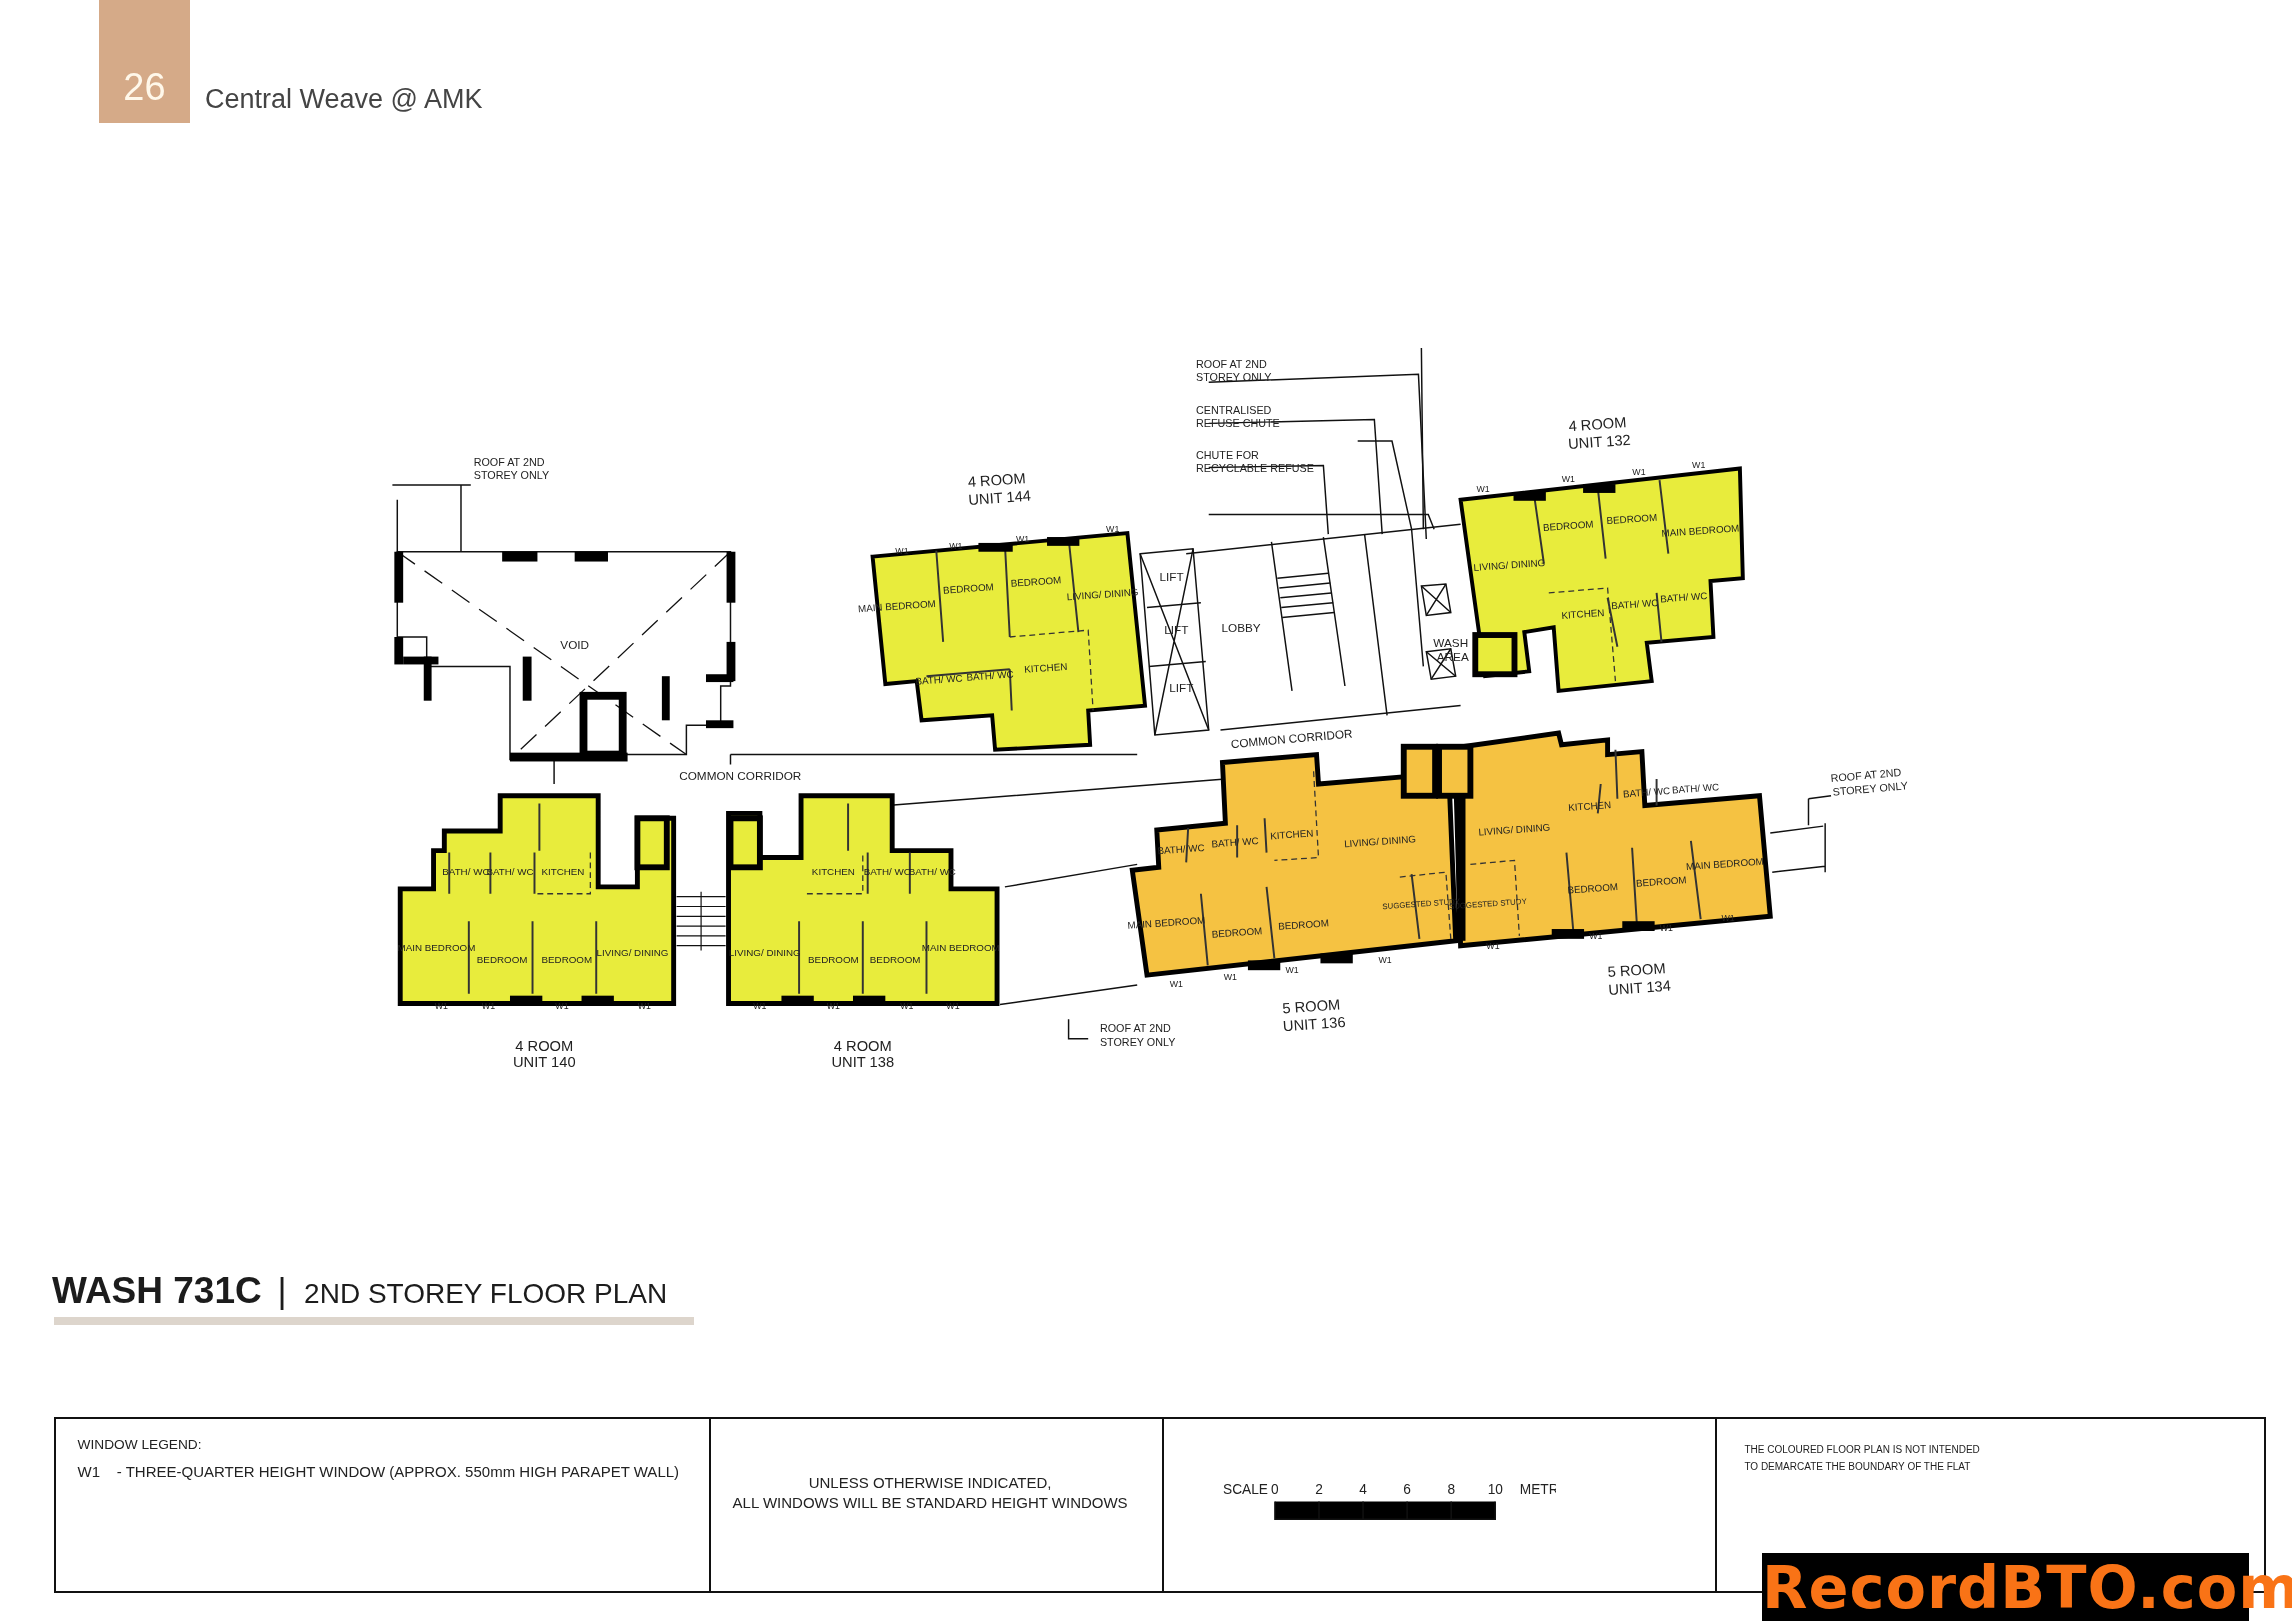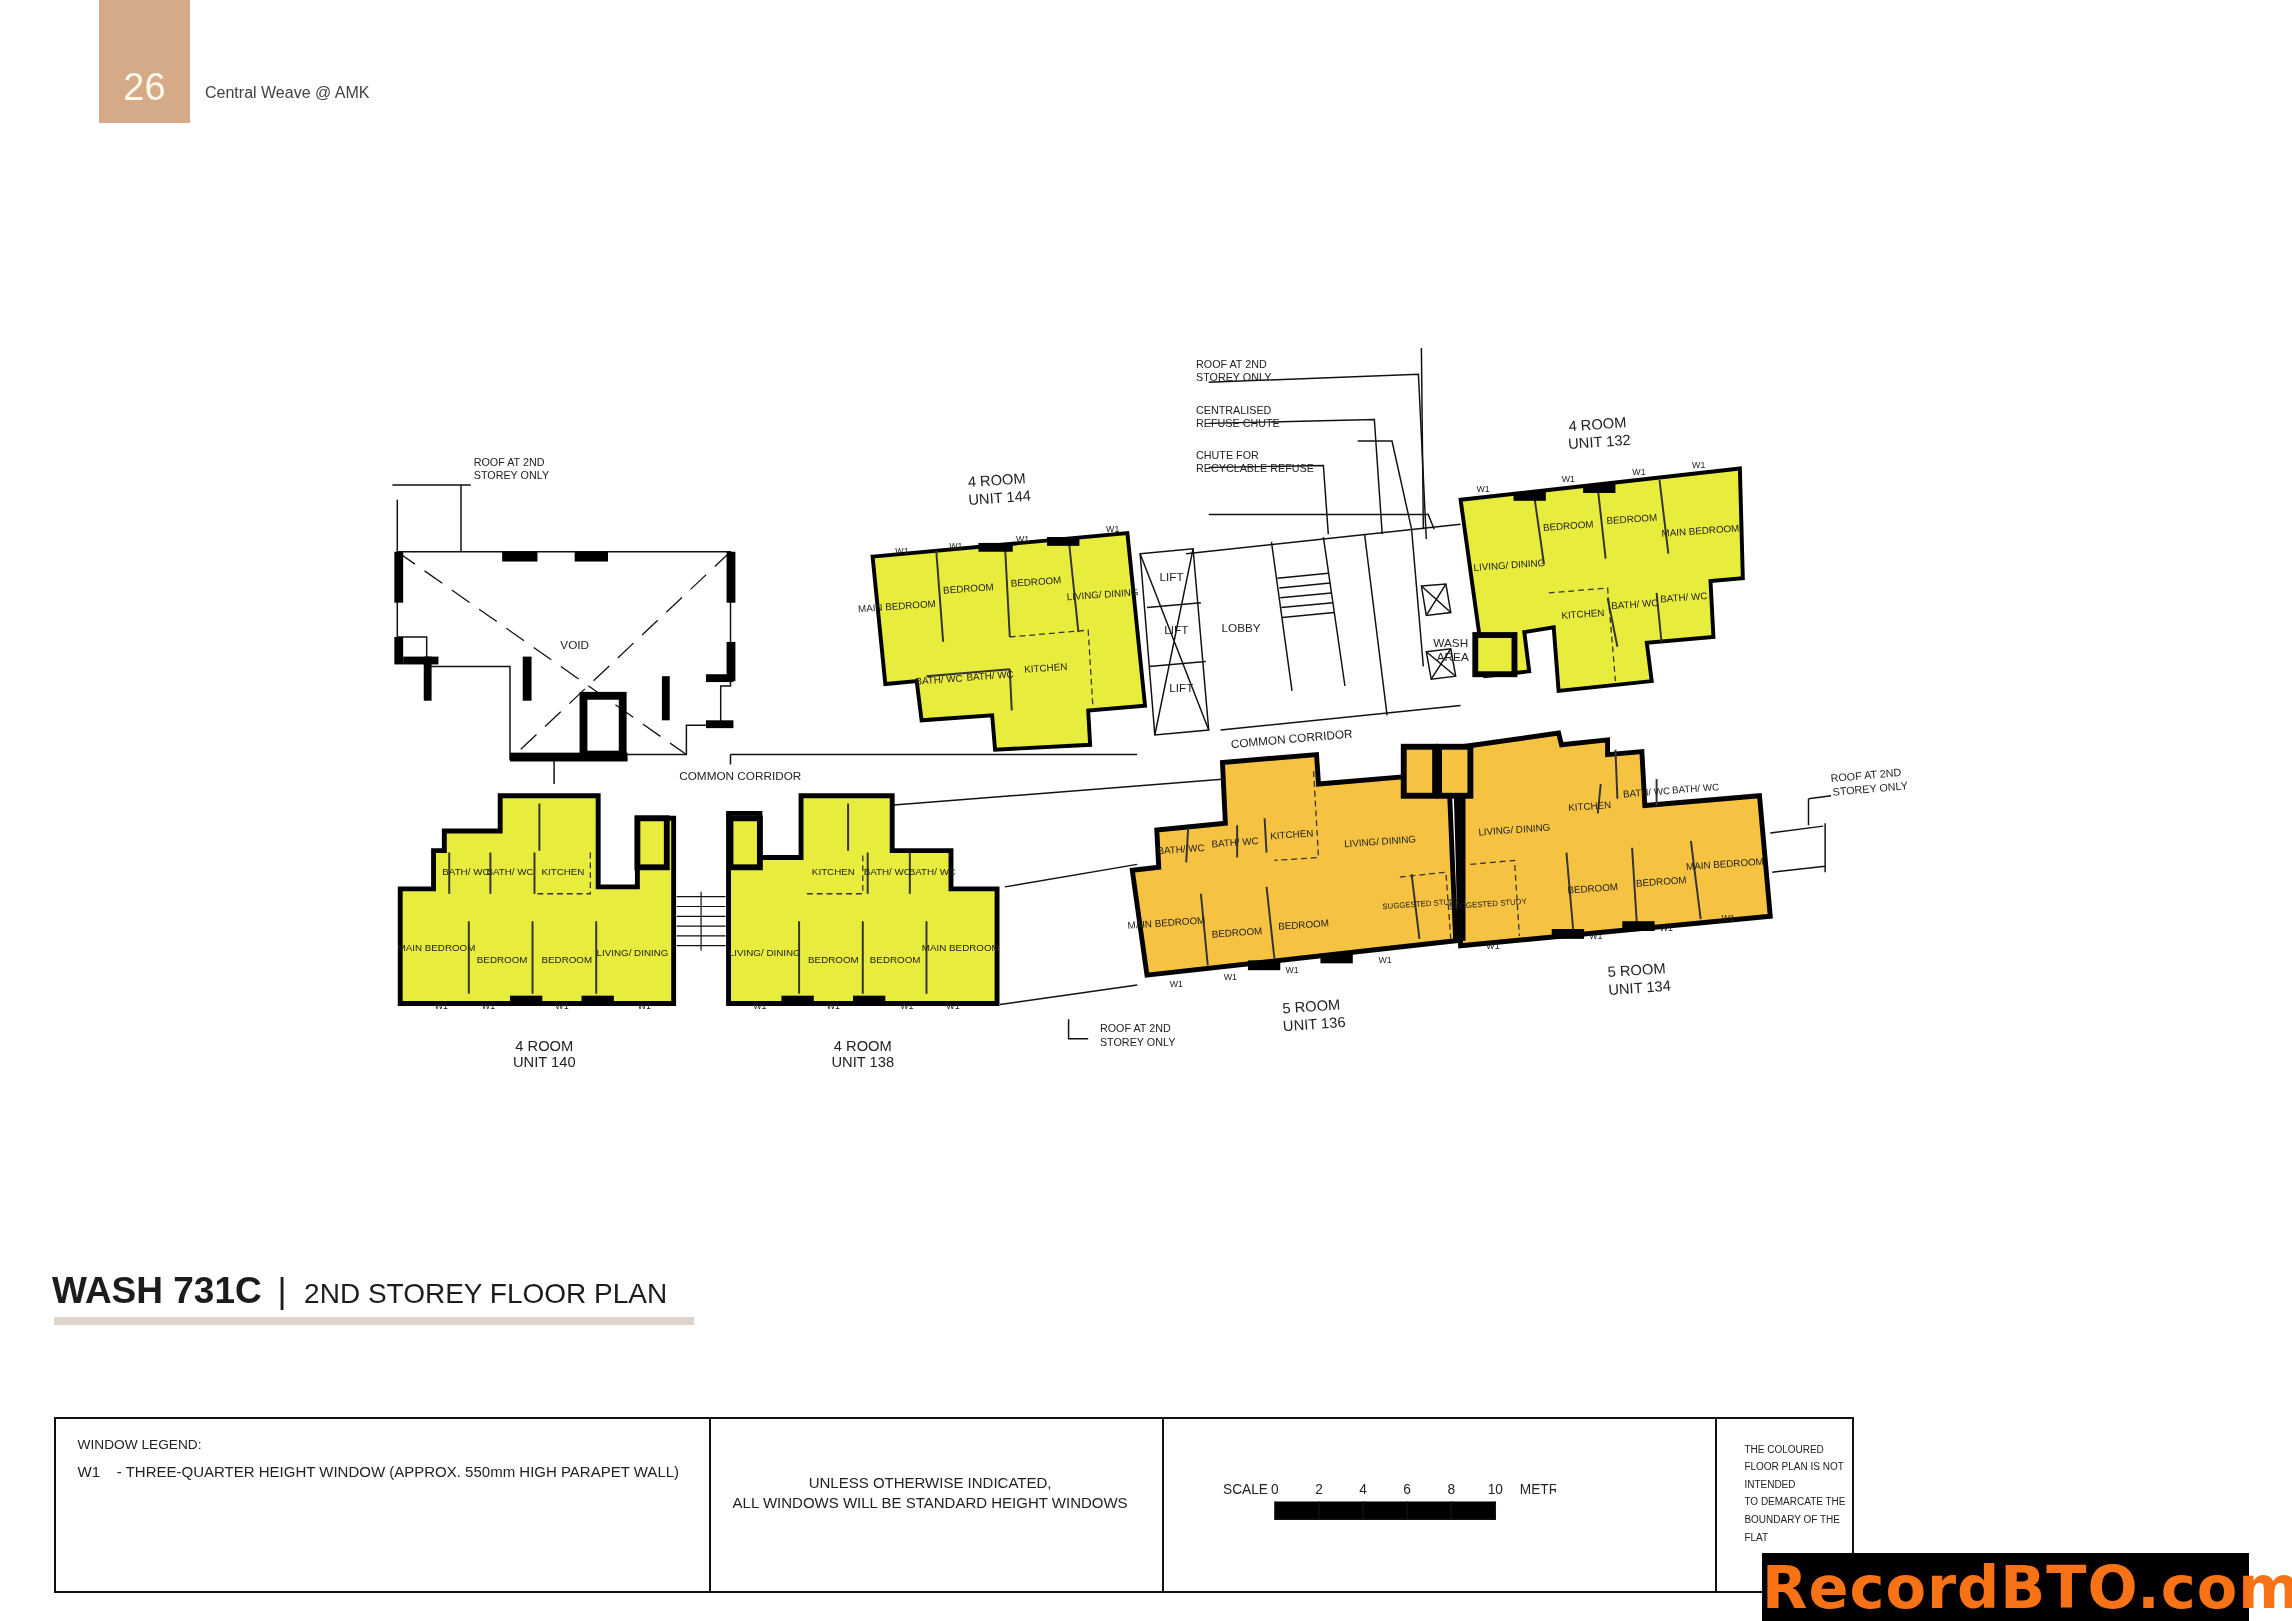--- a/index.html
+++ b/index.html
@@ -1,26 +1,26 @@
 <!DOCTYPE html>
 <html><head>
 <meta charset="utf-8">
 <style>
   html,body{margin:0;padding:0;background:#fff;}
   body{width:2293px;height:1621px;position:relative;overflow:hidden;font-family:"Liberation Sans",sans-serif;color:#222;}
   .tag{position:absolute;left:99px;top:0;width:91px;height:123px;background:#d5aa88;}
   .tag span{position:absolute;bottom:13.7px;left:0;width:100%;text-align:center;color:#fff8ea;font-size:38px;}
-  .project{position:absolute;left:205px;top:84px;font-size:16px;color:#444;}
+  .project{position:absolute;left:205px;top:84px;font-size:27px;color:#444;}
   .plan{position:absolute;left:0;top:0;width:2293px;height:1176px;}
   .title-wrap{position:absolute;left:52px;top:1270px;}
   .block{font-weight:bold;font-size:37px;color:#1c1c1c;display:inline-block;vertical-align:baseline;}
   .sep{font-size:35px;margin:0 17.6px 0 15.7px;color:#1c1c1c;display:inline-block;}
   .sub{font-size:28px;color:#1c1c1c;display:inline-block;}
   .title-bar{position:absolute;left:54px;top:1317px;width:640px;height:7.8px;background:#ddd5cc;}
-  .legend{position:absolute;left:54px;top:1417px;width:1800px;height:176px;border:2px solid #111;border-top-width:2.9px;display:flex;box-sizing:border-box;}
+  .legend{position:absolute;left:54px;top:1417px;width:2212px;height:176px;border:2px solid #111;border-top-width:2.9px;display:flex;box-sizing:border-box;}
   .cell{position:relative;border-right:2px solid #111;box-sizing:border-box;font-size:15px;color:#222;}
   .cell:last-child{border-right:none;}
   .c1{width:655px;} .c2{width:453px;} .c3{width:553px;} .c4{flex:1;}
   .lg-title{position:absolute;left:21.6px;top:17.6px;font-size:13.7px;}
   .lg-w1{position:absolute;left:21.6px;top:44px;}
   .note{position:absolute;left:21.6px;top:54px;line-height:19.6px;text-align:center;}
   .scale{position:absolute;left:59px;top:57px;width:333px;height:59px;}
   .disc{position:absolute;left:27.4px;top:21.6px;line-height:17.6px;font-size:10px;}
   .watermark{position:absolute;left:1762px;top:1553px;width:487px;height:69px;background:#000;color:#f97316;font-family:"DejaVu Sans",sans-serif;font-weight:bold;font-size:59px;line-height:69px;text-align:center;letter-spacing:1px;}
   svg text{font-family:"Liberation Sans",sans-serif;fill:#222;}

